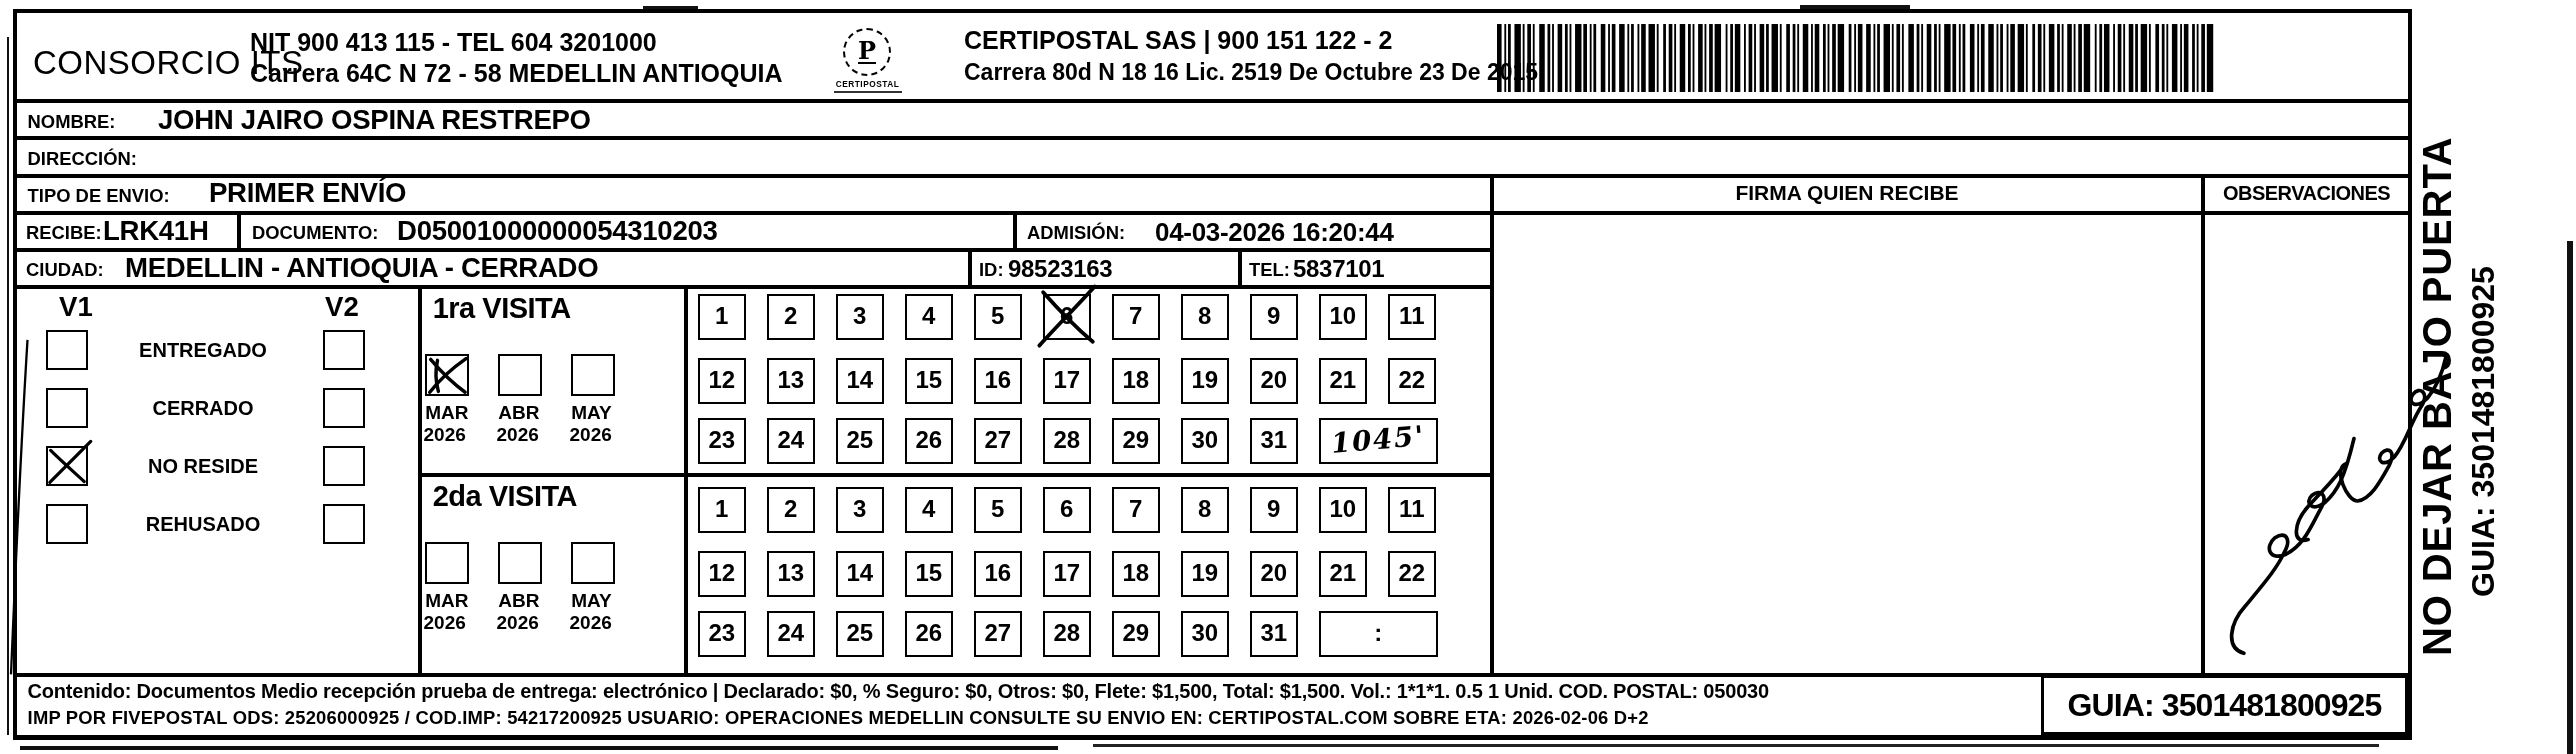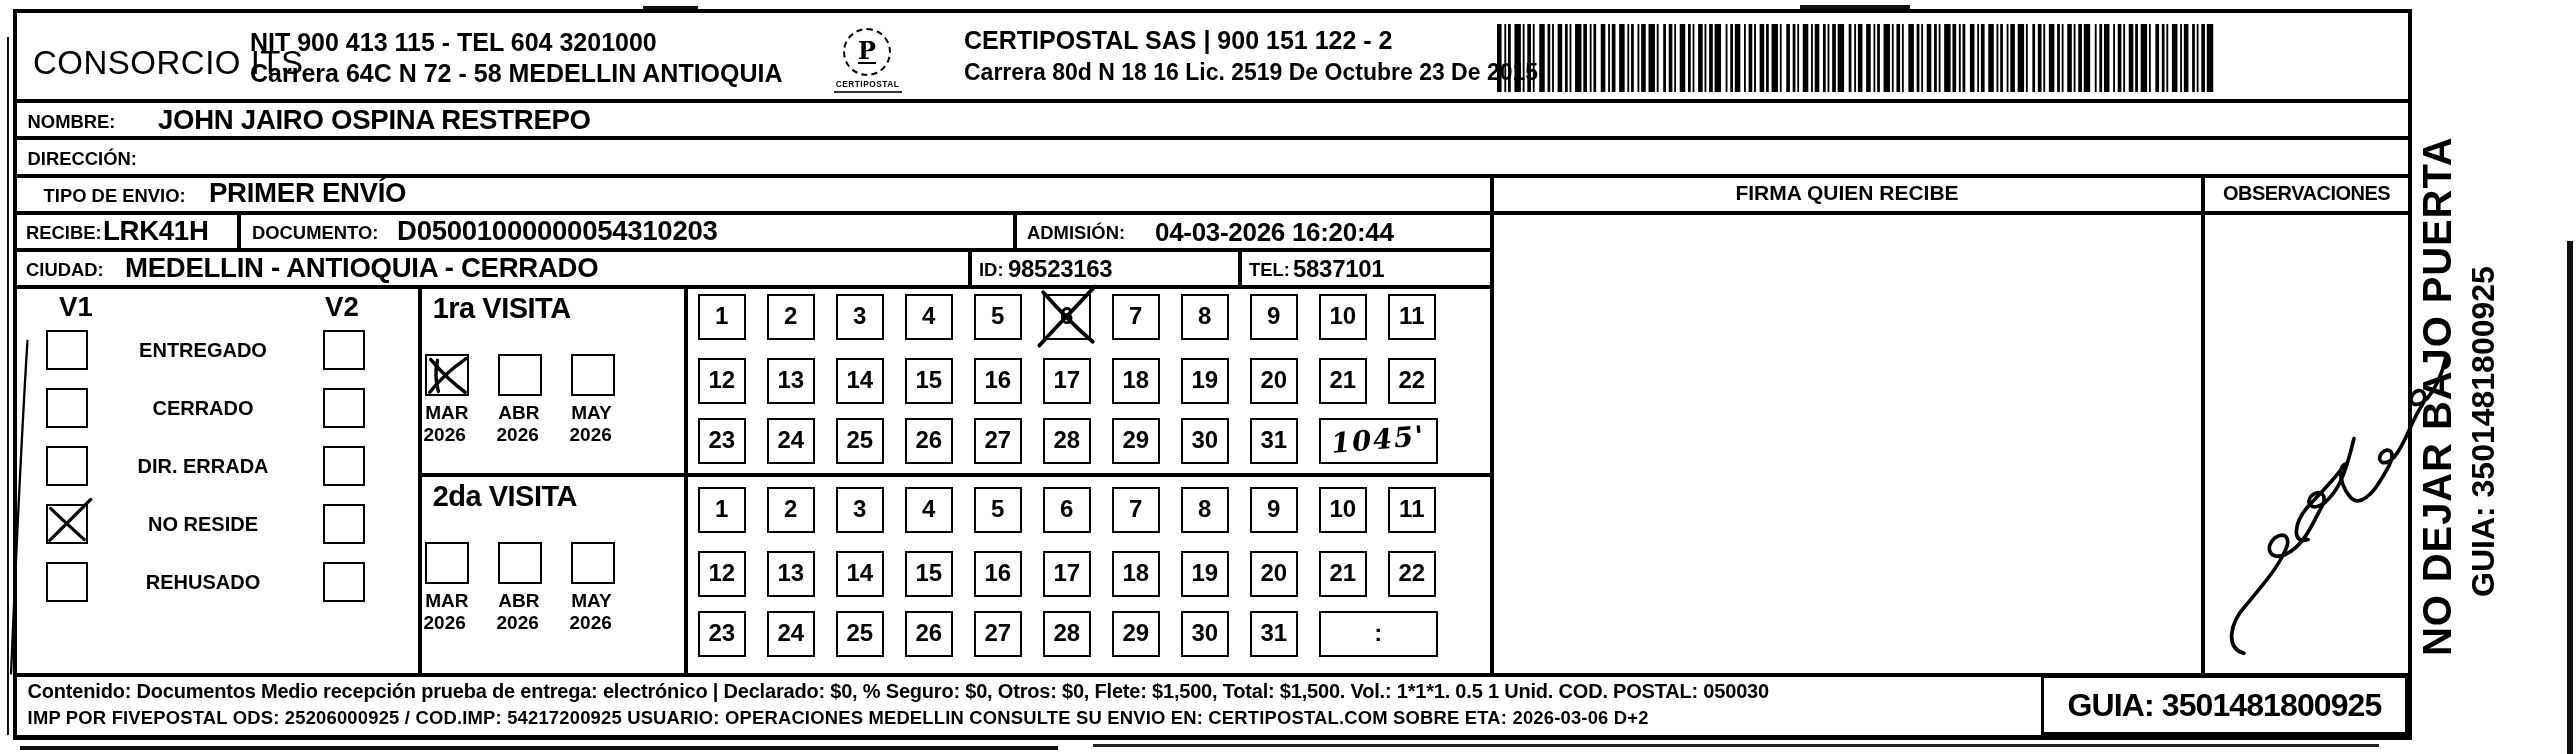--- a/index.html
+++ b/index.html
@@ -201,21 +201,21 @@
       <rect x="762" y="0" width="2" height="74" fill="#000"></rect>
       <rect x="767" y="0" width="4" height="74" fill="#000"></rect>
       <rect x="773" y="0" width="7" height="74" fill="#000"></rect>
     </svg>
 
   <div class="abs lbl" style="left:27.6px;top:111px;">NOMBRE:</div>
   <div class="abs val" style="left:158px;top:104px;">JOHN JAIRO OSPINA RESTREPO</div>
 
   <div class="abs lbl" style="left:27.6px;top:148px;">DIRECCIÓN:</div>
 
-  <div class="abs lbl" style="left:27.6px;top:185px;margin-left:16px;">TIPO DE ENVIO:</div>
+  <div class="abs lbl" style="left:27.6px;top:185px;">TIPO DE ENVIO:</div>
   <div class="abs val" style="left:209px;top:177px;">PRIMER ENVÍO</div>
 
   <div class="abs lbl" style="left:26px;top:222px;">RECIBE:</div>
   <div class="abs val" style="left:103px;top:215px;">LRK41H</div>
   <div class="abs lbl" style="left:252px;top:222px;">DOCUMENTO:</div>
   <div class="abs val" style="left:397px;top:215px;">D05001000000054310203</div>
   <div class="abs lbl" style="left:1027px;top:222px;">ADMISIÓN:</div>
   <div class="abs val" style="left:1155px;top:217px;font-size:26px;">04-03-2026 16:20:44</div>
 
   <div class="abs lbl" style="left:26px;top:259px;">CIUDAD:</div>
@@ -241,25 +241,20 @@
     <div class="vhead" style="left:312px;">V2</div>
     <div id="status-rows" class="abs" style="left:0;top:37px;width:405px;">
         <div class="status-row">
           <div class="cb c1"></div>
           <div class="slbl">ENTREGADO</div>
           <div class="cb c2"></div>
         </div>
         <div class="status-row">
           <div class="cb c1"></div>
           <div class="slbl">CERRADO</div>
-          <div class="cb c2"></div>
-        </div>
-        <div class="status-row">
-          <div class="cb c1"></div>
-          <div class="slbl">DIR. ERRADA</div>
           <div class="cb c2"></div>
         </div>
         <div class="status-row">
           <div class="cb c1">
             <svg viewBox="0 0 46 44" class="hx">
               <path d="M2 42 C 14 30 30 14 52 -8"></path>
               <path d="M3 3 C 15 15 31 29 44 41"></path>
             </svg>
           </div>
           <div class="slbl">NO RESIDE</div>
@@ -396,21 +391,21 @@
         <div class="day">27</div>
         <div class="day">28</div>
         <div class="day">29</div>
         <div class="day">30</div>
         <div class="day">31</div>
         <div class="time-box"><span class="colon">:</span></div>
       </div>
     </div>
 
   <div class="abs" style="left:27.6px;top:680px;font-weight:bold;font-size:20px;letter-spacing:-0.2px;">Contenido: Documentos Medio recepción prueba de entrega: electrónico | Declarado: $0, % Seguro: $0, Otros: $0, Flete: $1,500, Total: $1,500. Vol.: 1*1*1. 0.5  1 Unid. COD. POSTAL: 050030</div>
-  <div class="abs" style="left:27.6px;top:707px;font-weight:bold;font-size:18.4px;letter-spacing:0.2px;">IMP POR FIVEPOSTAL ODS: 25206000925 / COD.IMP: 54217200925 USUARIO: OPERACIONES MEDELLIN CONSULTE SU ENVIO EN: CERTIPOSTAL.COM SOBRE ETA: 2026-03-06 D+2</div>
+  <div class="abs" style="left:27.6px;top:707px;font-weight:bold;font-size:18.4px;letter-spacing:0.2px;">IMP POR FIVEPOSTAL ODS: 25206000925 / COD.IMP: 54217200925 USUARIO: OPERACIONES MEDELLIN CONSULTE SU ENVIO EN: CERTIPOSTAL.COM SOBRE ETA: 2026-02-06 D+2</div>
   <div class="guia-box">GUIA: 3501481800925</div>
 
   <div class="vtext" style="left:2415px;top:656px;font-size:40px;letter-spacing:0.9px;">NO DEJAR BAJO PUERTA</div>
   <div class="vtext" style="left:2465px;top:597px;font-size:32px;">GUIA: 3501481800925</div>
 
   <div class="smudge" style="left:7.3px;top:37px;width:1.8px;height:698px;"></div>
   <svg class="abs" style="left:0;top:0;" width="55" height="698" viewBox="0 0 60 760">
     <path d="M30 370 C 22 500, 16 640, 12 735" stroke="#000" stroke-width="2.5" fill="none"></path>
   </svg>
   <div class="smudge" style="left:2567px;top:241px;width:6.4px;height:514px;"></div>

